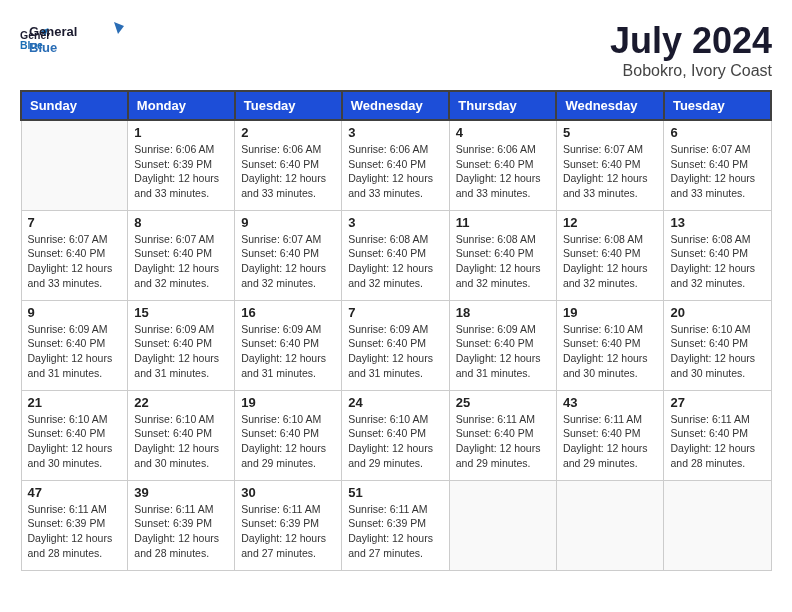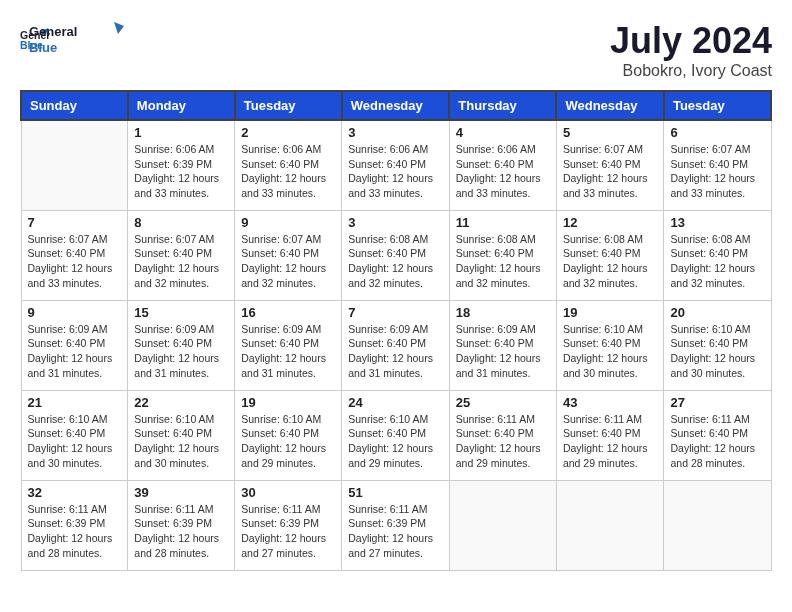--- a/index.html
+++ b/index.html
@@ -227,21 +227,21 @@
           <span class="day-num">43</span>
           <div class="day-info">Sunrise: 6:11 AM<br>Sunset: 6:40 PM<br>Daylight: 12 hours<br>and 29 minutes.</div>
         </td>
         <td>
           <span class="day-num">27</span>
           <div class="day-info">Sunrise: 6:11 AM<br>Sunset: 6:40 PM<br>Daylight: 12 hours<br>and 28 minutes.</div>
         </td>
       </tr>
       <tr class="week-row">
         <td>
-          <span class="day-num">32</span>
+          <span class="day-num">47</span>
           <div class="day-info">Sunrise: 6:11 AM<br>Sunset: 6:39 PM<br>Daylight: 12 hours<br>and 28 minutes.</div>
         </td>
         <td>
           <span class="day-num">39</span>
           <div class="day-info">Sunrise: 6:11 AM<br>Sunset: 6:39 PM<br>Daylight: 12 hours<br>and 28 minutes.</div>
         </td>
         <td>
           <span class="day-num">30</span>
           <div class="day-info">Sunrise: 6:11 AM<br>Sunset: 6:39 PM<br>Daylight: 12 hours<br>and 27 minutes.</div>
         </td>

